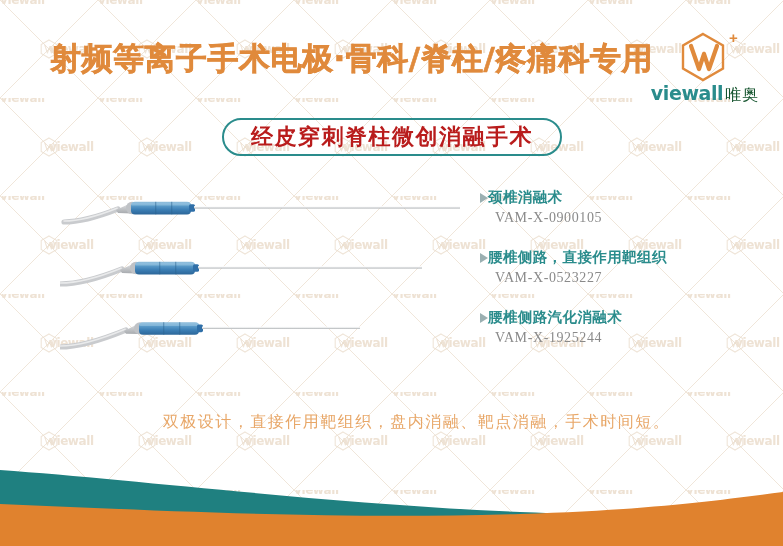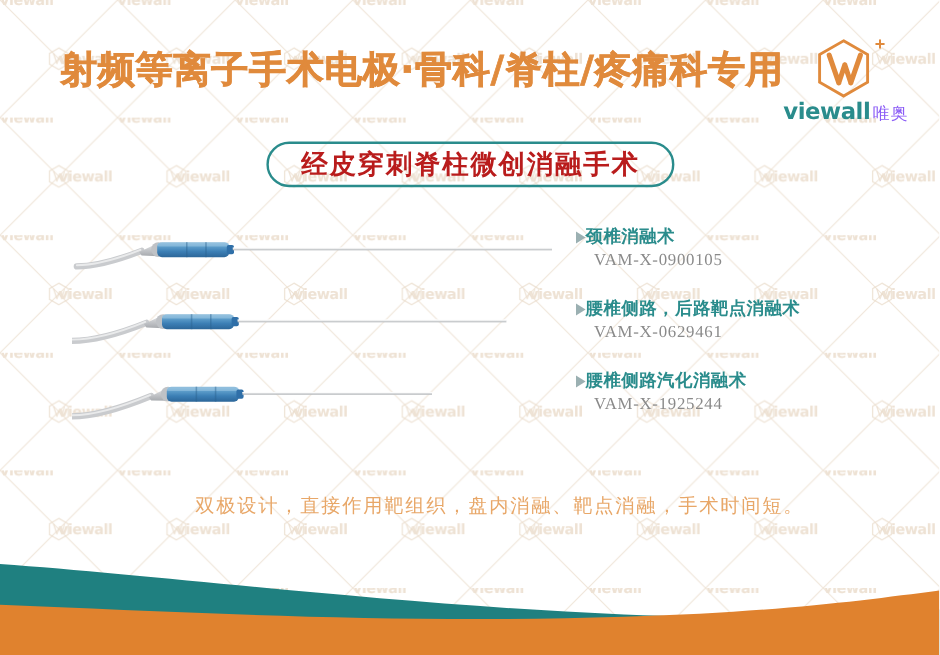--- a/index.html
+++ b/index.html
@@ -90,22 +90,22 @@
     white-space: nowrap;
   }
   .logo-word-en {
     font-size: 19px;
     font-weight: 700;
     color: #2A8C8C;
     letter-spacing: -0.4px;
     font-family: "DejaVu Sans", sans-serif;
   }
   .logo-word-cn {
-    font-size: 14px;
-    color: #8b5cf6;
+    font-size: 16px;
+    color: #14532d;
     margin-left: 2px;
     letter-spacing: 1px;
   }
 
   
   .subtitle-pill {
     position: absolute;
     left: 222px;
     top: 118px;
     width: 340px;
@@ -336,23 +336,23 @@
         <rect x="99" y="21.8" width="1.3" height="12.6" fill="#2A618F" opacity="0.45"></rect>
         <rect x="115" y="21.8" width="1.3" height="12.6" fill="#2A618F" opacity="0.45"></rect>
         <rect x="133" y="24.2" width="6" height="7.6" rx="1.6" fill="#2F6FA8"></rect>
         <rect x="138" y="26.3" width="224" height="2.3" fill="url(#ndG1)"></rect>
         <rect x="138" y="26.3" width="224" height="0.8" fill="#FFFFFF" opacity="0.8"></rect>
       </svg>
 
       <div class="spec">
         <div class="spec-head">
           <span class="spec-arrow"></span>
-          <span class="spec-title">腰椎侧路，后路靶点消融术</span>
+          <span class="spec-title">腰椎侧路，直接作用靶组织</span>
         </div>
-        <div class="spec-code">VAM-X-0629461</div>
+        <div class="spec-code">VAM-X-0523227</div>
       </div>
     </div>
 
     <div class="product-row r2">
       <svg class="electrode" viewBox="0 0 400 60" xmlns="http://www.w3.org/2000/svg">
         <defs>
           <linearGradient id="hbG2" x1="0" y1="0" x2="0" y2="1">
             <stop offset="0%" stop-color="#8FBEDC"></stop>
             <stop offset="28%" stop-color="#5E9ECB"></stop>
             <stop offset="62%" stop-color="#3C7FB5"></stop>

